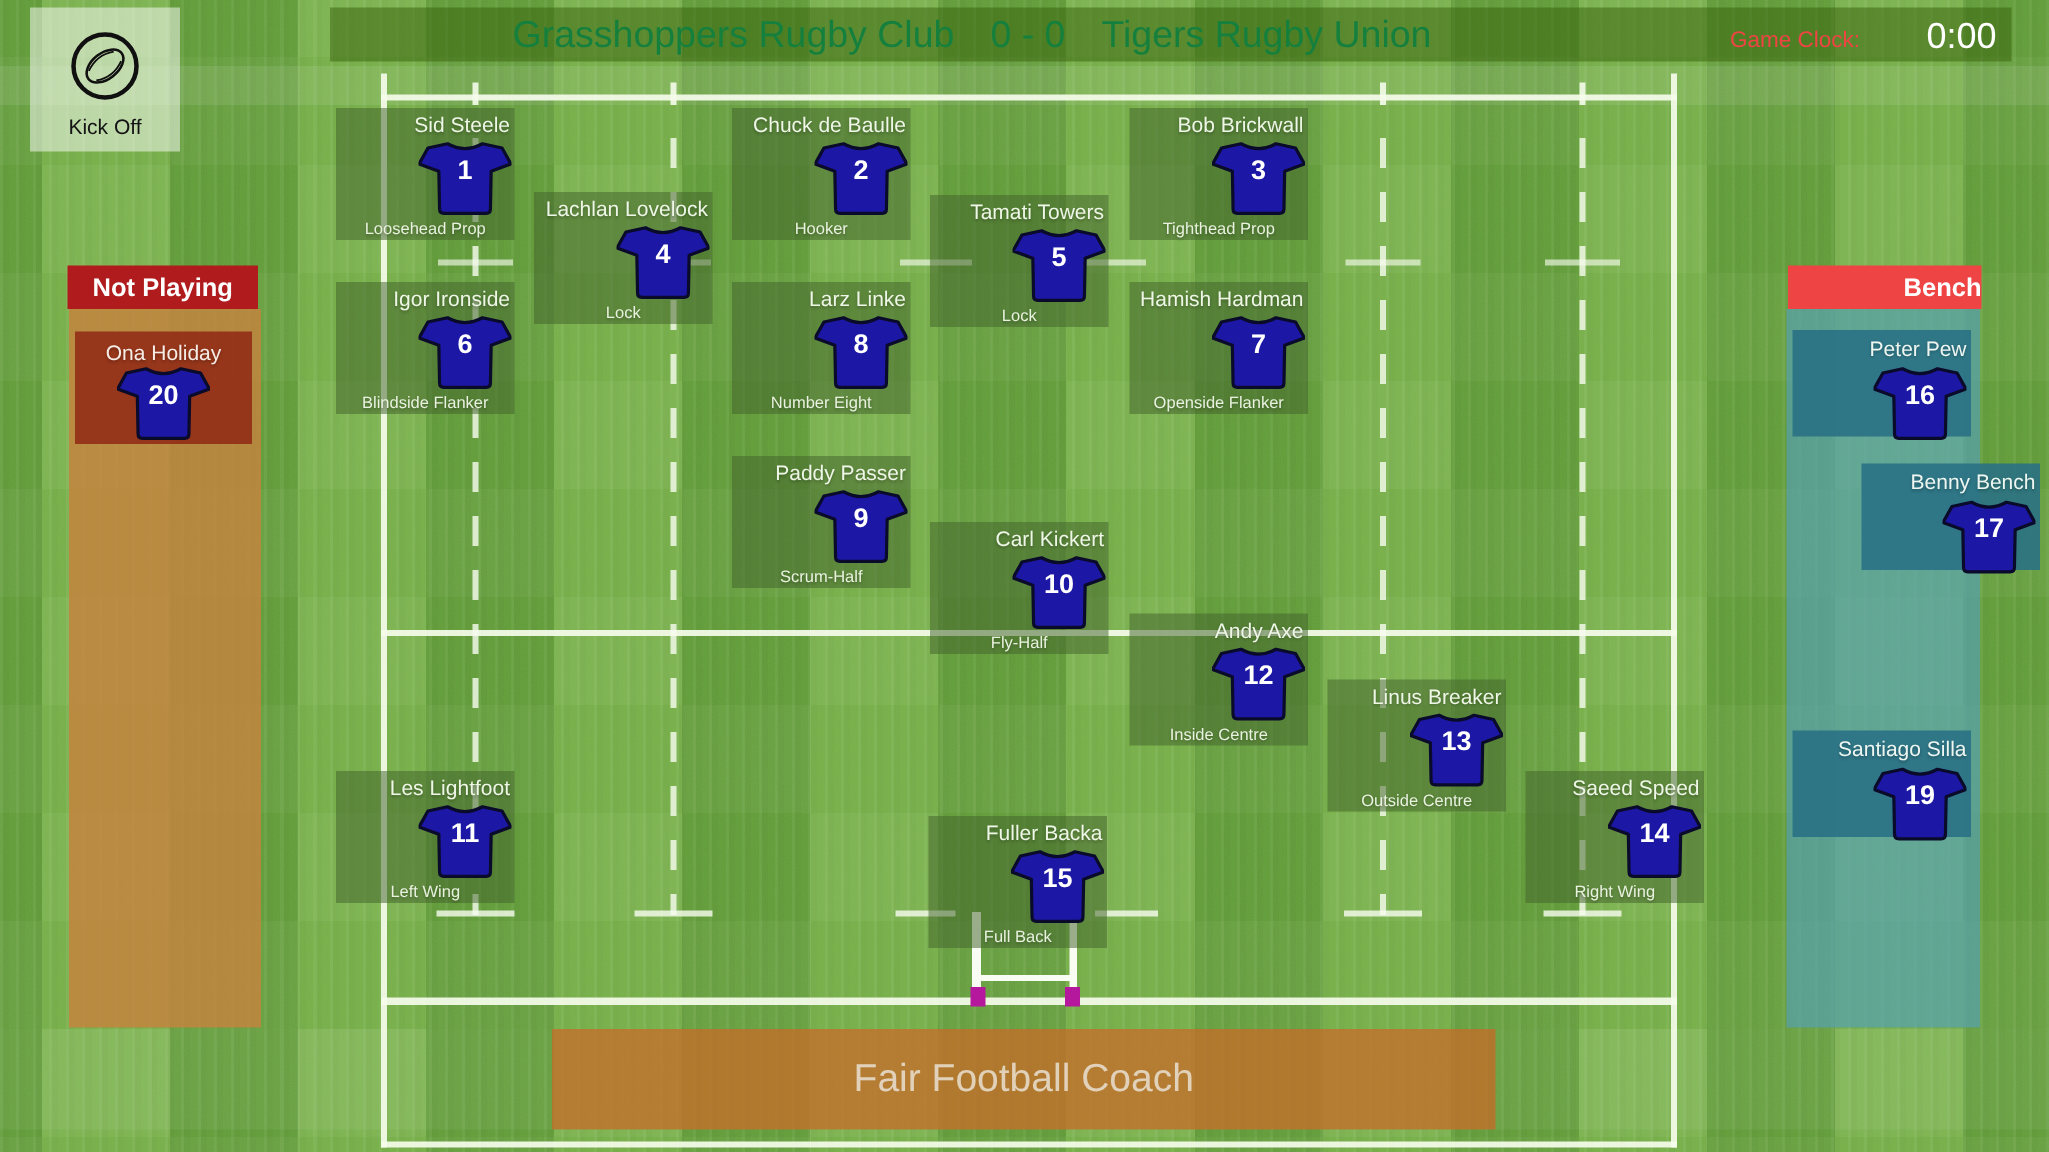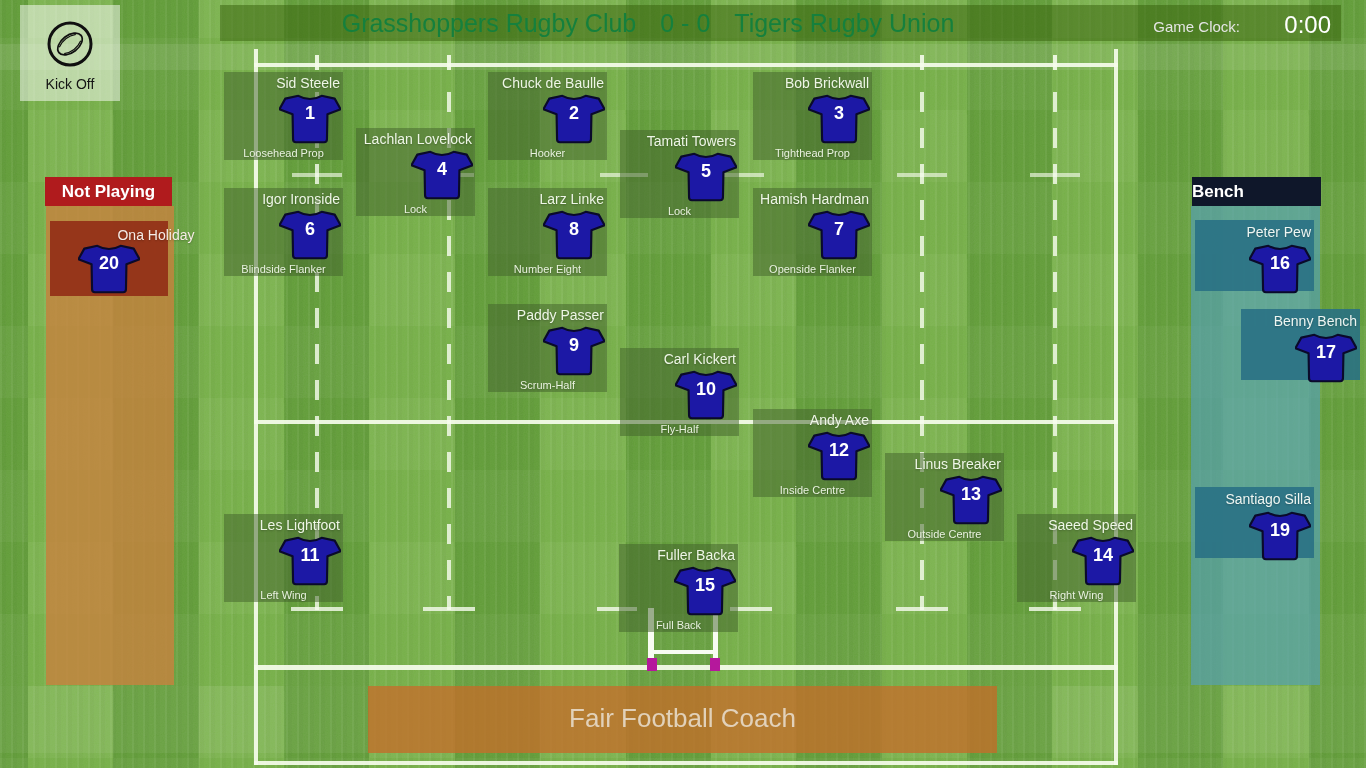--- a/index.html
+++ b/index.html
@@ -47,36 +47,36 @@
       font-size:18px;font-weight:bold;color:#fff;}
   .pcard .pos{position:absolute;bottom:1px;left:0;width:100%;text-align:center;
       font-size:11px;color:#e9f2df;text-shadow:0 1px 2px rgba(0,0,0,0.25);}
   
   .bcard{position:absolute;width:119px;height:71px;background:rgba(40,112,132,0.88);}
   .bcard .name{position:absolute;top:4px;right:3px;font-size:14px;line-height:17px;
       color:#eef6f2;white-space:nowrap;text-shadow:0 1px 2px rgba(0,0,0,0.25);}
   .bcard .jwrap{top:23px;right:3px;}
   .rcard{position:absolute;left:4px;top:15px;width:118px;height:75px;background:rgba(148,50,24,0.95);}
   .rcard .name{position:absolute;top:6px;left:0;width:100%;text-align:center;font-size:14px;
-      color:#f6ece6;white-space:nowrap;text-shadow:0 1px 2px rgba(0,0,0,0.25);margin-left:47px;}
+      color:#f6ece6;white-space:nowrap;text-shadow:0 1px 2px rgba(0,0,0,0.25);}
   .rcard .jwrap{left:50%;margin-left:-31px;top:22px;right:auto;}
   
   .np-header{position:absolute;left:45px;top:177px;width:127px;height:29px;background:#b01b1d;z-index:4;
      color:#fff;font-size:17px;font-weight:bold;text-align:center;line-height:29px;}
   .np-col{position:absolute;left:46px;top:206px;width:128px;height:479px;background:rgba(200,130,62,0.8);z-index:4;}
-  .bench-header{position:absolute;left:1192px;top:177px;width:129px;height:29px;background:#0f172a;z-index:4;
-     color:#fff;font-size:17px;font-weight:bold;text-align:left;line-height:29px;}
+  .bench-header{position:absolute;left:1192px;top:177px;width:129px;height:29px;background:#ef4444;z-index:4;
+     color:#fff;font-size:17px;font-weight:bold;text-align:right;line-height:29px;}
   .bench-col{position:absolute;left:1191px;top:206px;width:129px;height:479px;background:rgba(85,160,180,0.68);z-index:4;padding-left:32px;}
   .bench-col .bcard{left:4px;}
   
   .topbar{position:absolute;left:220px;top:5px;width:1121px;height:36px;background:rgba(53,95,10,0.5);z-index:5;}
   .titlegroup{position:absolute;left:428px;top:0;height:36px;transform:translateX(-50%);
      display:flex;align-items:center;gap:24px;white-space:nowrap;}
   .titlegroup span{color:#15803d;font-size:25px;line-height:36px;}
-  .clock-label{position:absolute;right:101px;top:13px;color:#e5e5e5;font-size:15px;}
+  .clock-label{position:absolute;right:101px;top:13px;color:#ef4444;font-size:15px;}
   .clock-value{position:absolute;right:10px;top:6px;color:#fff;font-size:24px;margin-left:16px;}
   
   .kickoff{position:absolute;left:20px;top:5px;width:100px;height:96px;background:rgba(255,255,255,0.5);
      z-index:5;cursor:pointer;}
   .kickoff .label{position:absolute;left:0;top:71px;width:100%;text-align:center;font-size:14px;color:#141414;}
   .kickoff svg{position:absolute;left:25px;top:14px;}
   
   .banner{position:absolute;left:368px;top:686px;width:629px;height:67px;background:rgba(192,110,40,0.8);z-index:4;}
   .banner .btext{position:absolute;left:0;top:17px;width:100%;text-align:center;
      font-size:26px;color:rgba(235,228,216,0.82);}

